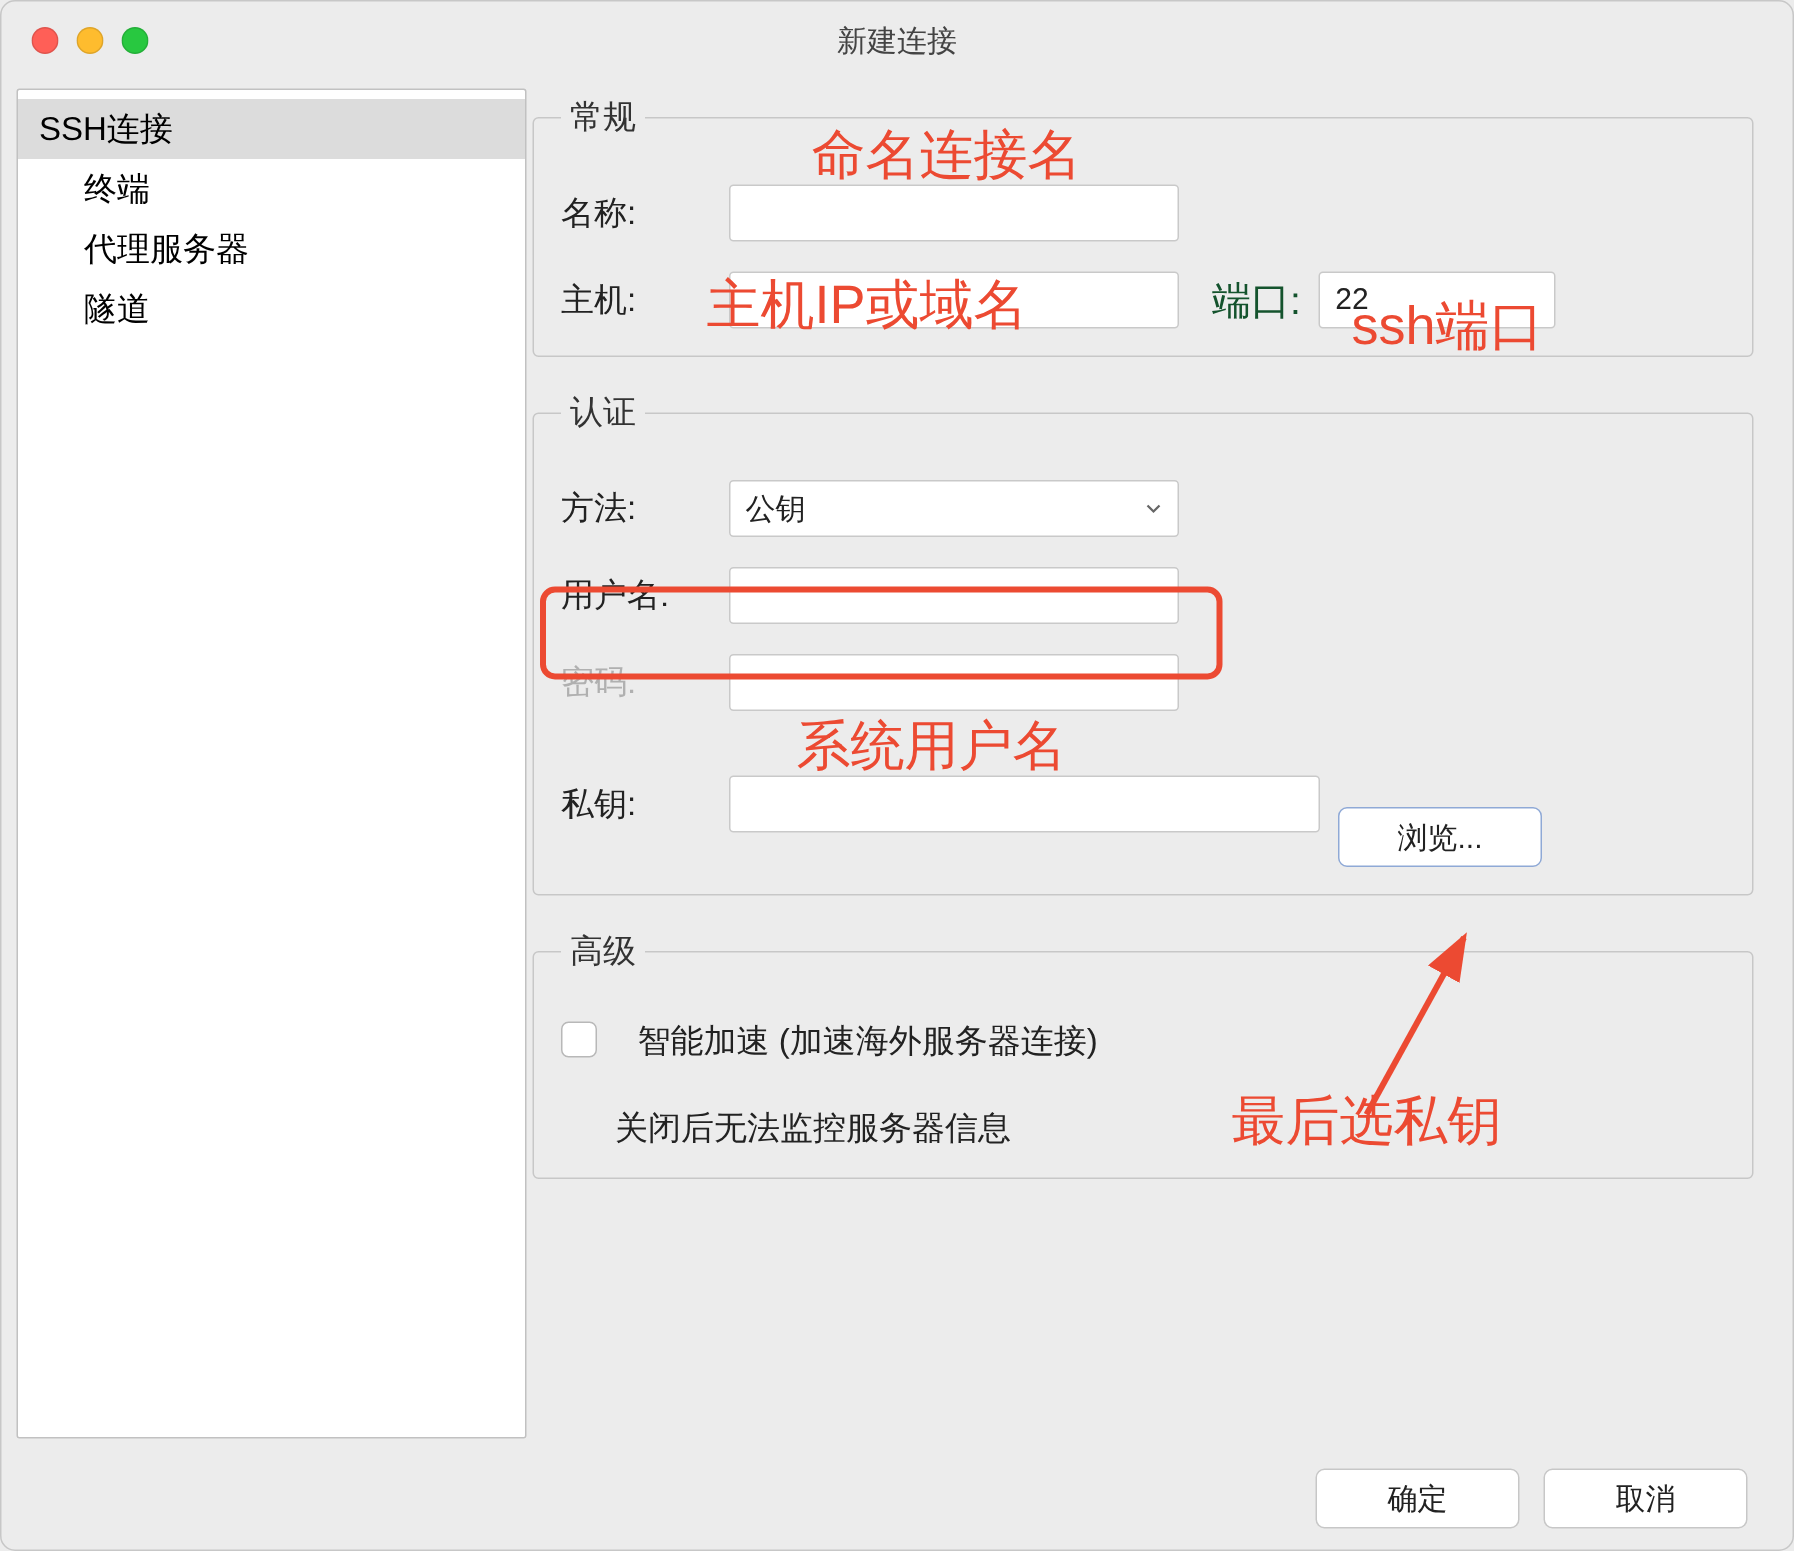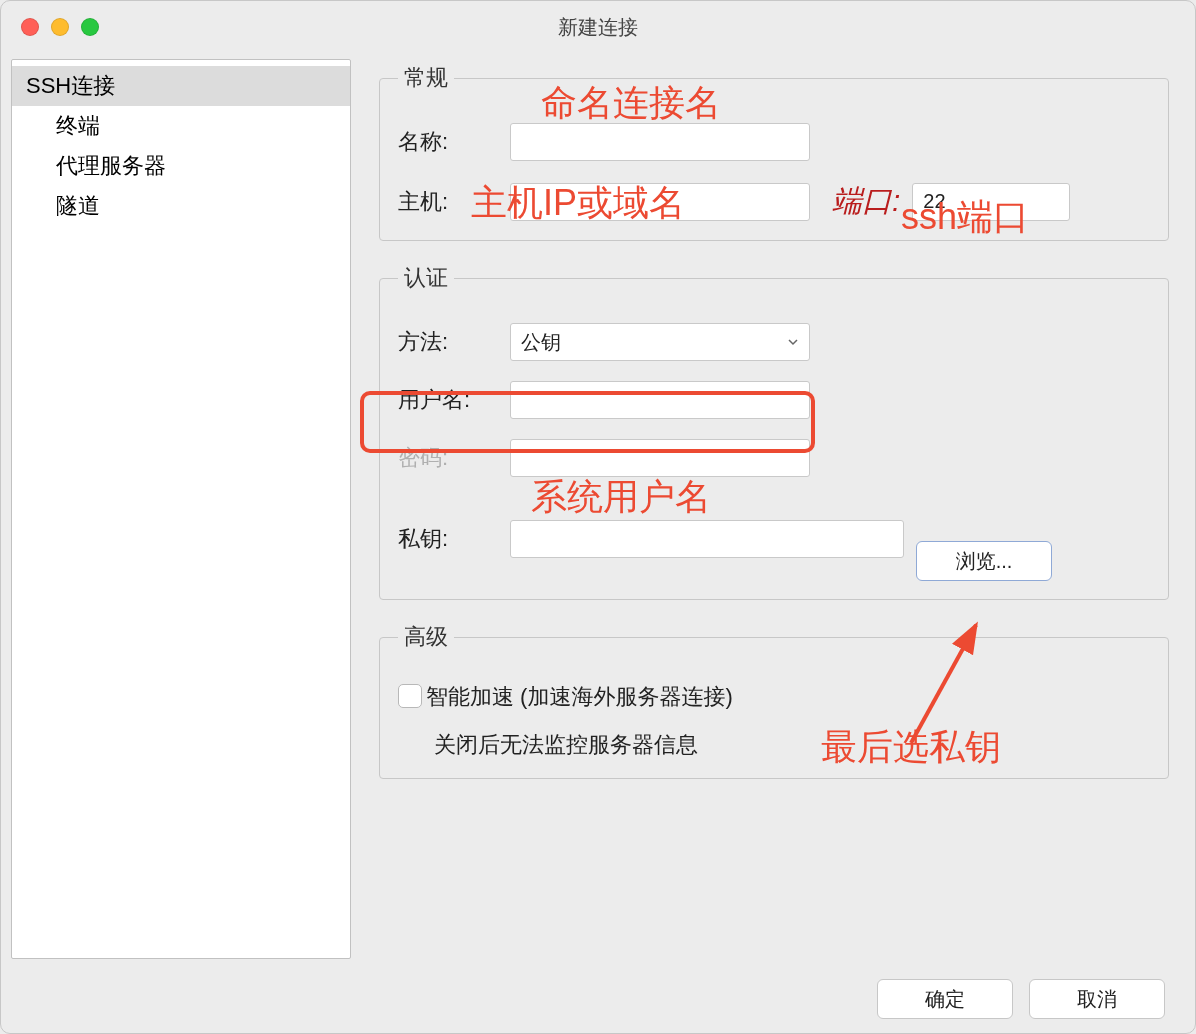--- a/index.html
+++ b/index.html
@@ -48,21 +48,21 @@
     }
     .sidebar-item {
       font-size: 22px;
       padding: 5px 14px;
       cursor: default;
     }
     .sidebar-item.selected { background: #dcdcdc; }
     .sidebar-item.child { padding-left: 44px; }
     .main {
       flex: 1;
-      padding: 10px 26px 0 28px;
+      padding: 10px 26px 0 4px;
       position: relative;
     }
     fieldset {
       border: 1px solid #c7c7c7;
       border-radius: 4px;
       margin-bottom: 22px;
       padding: 10px 18px 18px 18px;
       position: relative;
     }
     legend {
@@ -106,30 +106,30 @@
     .pk-input { width: 394px; background: #f2f2f2; }
     .browse-btn {
       width: 136px; height: 40px;
       border: 1px solid #8fa9d6; border-radius: 6px;
       background: #fff; font-size: 20px; color: #222;
       cursor: pointer;
       margin-top: 44px;
     }
     .checkbox-row {
       display: flex; align-items: flex-start;
-      gap: 4px; margin-top: 20px; font-size: 22px; color: #222;
+      gap: 27px; margin-top: 20px; font-size: 22px; color: #222;
     }
     .checkbox {
       width: 24px; height: 24px; border: 1.5px solid #b8b8b8; border-radius: 5px;
       background: #fff; flex-shrink: 0; margin-top: 2px;
       display: flex; align-items: center; justify-content: center;
     }
     .checkbox.checked { border-color: #2a6fed; }
     .checkmark { stroke: #2a6fed; stroke-width: 3; fill: none; }
-    .sub-note { margin-left: 36px; font-size: 22px; color: #222; margin-top: 18px; }
+    .sub-note { margin-left: 36px; font-size: 22px; color: #222; margin-top: 28px; }
     .footer {
       position: absolute; bottom: 0; left: 0; right: 0;
       height: 68px; display: flex; justify-content: flex-end; align-items: center;
       gap: 16px; padding-right: 30px;
     }
     .footer button {
       width: 136px; height: 40px;
       border: 1px solid #c7c7c7; border-radius: 6px;
       background: #fff; font-size: 20px; color: #222;
       cursor: pointer;
@@ -141,21 +141,21 @@
       pointer-events: none;
       font-weight: 400;
     }
     .red-box {
       position: absolute;
       border: 4px solid #ec4a32;
       border-radius: 10px;
       pointer-events: none;
     }
     .arrow-svg { position: absolute; pointer-events: none; }
-    .port-label { font-size: 30px; color: #b91c1c; font-style: italic; }
+    .port-label { font-size: 26px; color: #14532d; }
   </style>
 </head>
 <body>
 
 <div class="window">
   <div class="titlebar">
     <div class="traffic-lights">
       <div class="tl red"></div>
       <div class="tl yellow"></div>
       <div class="tl green"></div>

